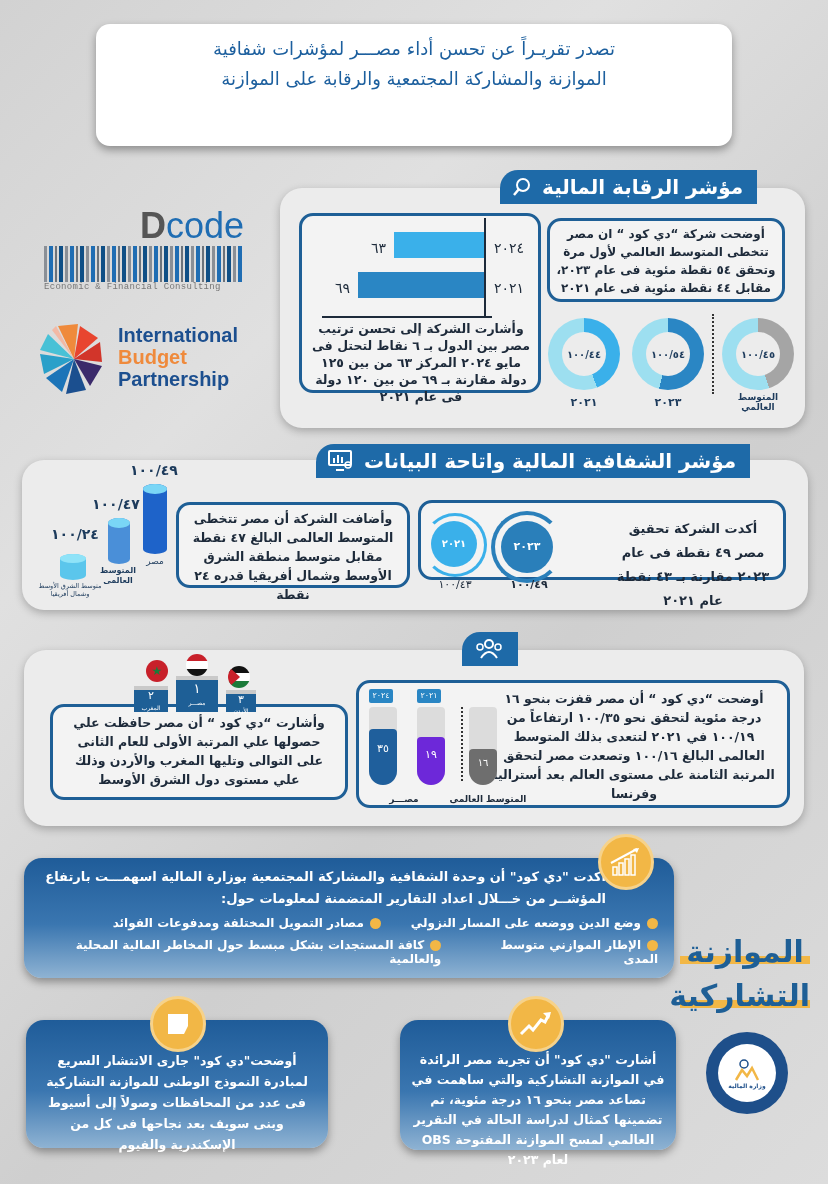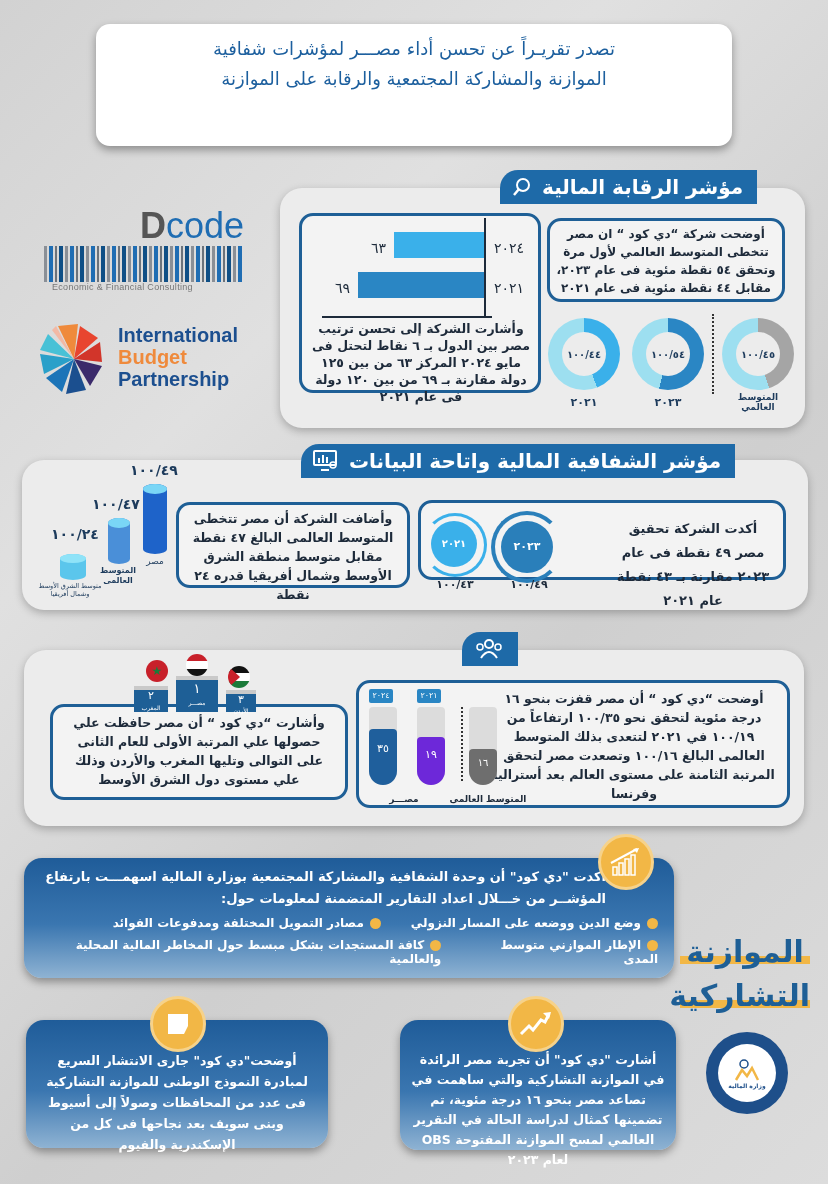--- a/index.html
+++ b/index.html
@@ -62,21 +62,21 @@
 <div class="abs header-card">
   <div class="header-sub rtl">تصدر  تقريـراً عن تحسن أداء مصـــر لمؤشرات شفافية</div>
   <div class="header-sub rtl">الموازنة والمشاركة المجتمعية والرقابة على الموازنة</div>
 </div>
 
 <div class="abs" style="left:44px; top:208px; width:200px;">
   <div style="text-align:right; font-size:36px; line-height:36px; font-family:'Liberation Sans',sans-serif;">
     <span style="color:#555; font-weight:bold;">D</span><span style="color:#1f6db3;">code</span>
   </div>
   <div style="height:36px; margin-top:2px; background: repeating-linear-gradient(90deg, #8a8f96 0 3px, transparent 3px 5px, #1f6db3 5px 9px, transparent 9px 11px, #6c737b 11px 13px, transparent 13px 15px, #0f4f86 15px 19px, transparent 19px 21px);"></div>
-  <div style="font-size:9px; color:#777; letter-spacing:0.3px; font-family:Liberation Sans, sans-serif;margin-left:8px;">Economic &amp; Financial Consulting</div>
+  <div style="font-size:9px; color:#777; letter-spacing:0.3px; font-family:Liberation Mono, monospace;">Economic &amp; Financial Consulting</div>
 </div>
 
 <div class="abs" style="left:36px; top:320px; width:220px; height:80px;">
   <svg class="abs" style="left:0; top:0;" width="76" height="78" viewBox="0 0 76 78">
     <polygon points="38,39 22,6 42,4" fill="#ef8a3c"></polygon>
     <polygon points="38,39 44,6 62,18" fill="#e8452f"></polygon>
     <polygon points="38,39 64,22 66,42" fill="#d2352a"></polygon>
     <polygon points="38,39 66,46 54,66" fill="#3b2a6b"></polygon>
     <polygon points="38,39 50,70 30,74" fill="#1b4f8f"></polygon>
     <polygon points="38,39 26,72 10,58" fill="#1c74b8"></polygon>
@@ -132,21 +132,21 @@
 </div>
 <div class="abs" style="left:632px; top:396px; width:72px; text-align:center; font-size:11px; font-weight:bold;">٢٠٢٣</div>
 <div class="donut" style="left:548px; top:318px; background: conic-gradient(#3ab0ea 0 44%, #9ddff0 44% 100%);">
   <div class="donut-hole">
       <span>١٠٠/٤٤</span>
     </div>
 </div>
 <div class="abs" style="left:548px; top:396px; width:72px; text-align:center; font-size:11px; font-weight:bold;">٢٠٢١</div>
 
 <div class="abs panel" style="left:22px; top:460px; width:786px; height:150px;"></div>
-<div class="abs section-tab" style="left:301px; top:444px;align-items:center;">
+<div class="abs section-tab" style="left:316px; top:444px;align-items:center;">
   <span>مؤشر الشفافية المالية واتاحة البيانات</span>
   <svg width="26" height="22" viewBox="0 0 26 22">
       <rect x="1" y="1" width="22" height="14" rx="1" stroke="#fff" stroke-width="2" fill="none"></rect>
       <rect x="5" y="8" width="2" height="5" fill="#fff"></rect>
       <rect x="9" y="5" width="2" height="8" fill="#fff"></rect>
       <rect x="13" y="7" width="2" height="6" fill="#fff"></rect>
       <line x1="8" y1="20" x2="16" y2="20" stroke="#fff" stroke-width="2"></line>
       <circle cx="20" cy="15" r="3" stroke="#fff" stroke-width="1.5" fill="none"></circle>
     </svg>
 </div>
@@ -157,21 +157,21 @@
   <div class="abs" style="left:70px; top:8px; width:72px; height:72px; border-radius:50%; border:4px solid #2a7fba; border-right-color:transparent;"></div>
   <div class="abs" style="left:80px; top:18px; width:52px; height:52px; border-radius:50%; background:#2a7fba; color:#fff; font-weight:bold; font-size:11px; display:flex; align-items:center; justify-content:center;">
       <span>٢٠٢٣</span>
     </div>
   <div class="abs" style="left:78px; top:72px; width:60px; text-align:center; font-weight:bold; font-size:11px;">١٠٠/٤٩</div>
 
   <div class="abs" style="left:2px; top:10px; width:64px; height:64px; border-radius:50%; border:3px solid #3ab0ea; border-left-color:transparent;"></div>
   <div class="abs" style="left:10px; top:18px; width:46px; height:46px; border-radius:50%; background:#3ab0ea; color:#fff; font-weight:bold; font-size:10px; display:flex; align-items:center; justify-content:center;">
       <span>٢٠٢١</span>
     </div>
-  <div class="abs" style="left:4px; top:72px; width:60px; text-align:center; font-weight:bold; font-size:11px;">١٠٠/٤٣</div>
+  <div class="abs" style="left:4px; top:72px; width:60px; text-align:center; font-weight:normal; font-size:11px;">١٠٠/٤٣</div>
 </div>
 
 <div class="abs box" style="left:176px; top:502px; width:234px; height:86px; padding:4px 6px; font-weight:bold; font-size:12.5px; line-height:19px;">
   <span>وأضافت الشركة أن مصر تتخطى المتوسط العالمى البالغ ٤٧ نقطة مقابل متوسط منطقة الشرق الأوسط وشمال أفريقيا قدره ٢٤ نقطة</span>
 </div>
 
 <div class="abs" style="left:130px; top:462px; width:40px; text-align:center; font-weight:bold; font-size:14px;">١٠٠/٤٩</div>
 <div class="abs" style="left:143px; top:484px; width:24px; height:70px; background:#1e63c9; border-radius:12px/5px;">
     <div style="height:10px; border-radius:50%; background:#7ad6f6;"></div>
   </div>

